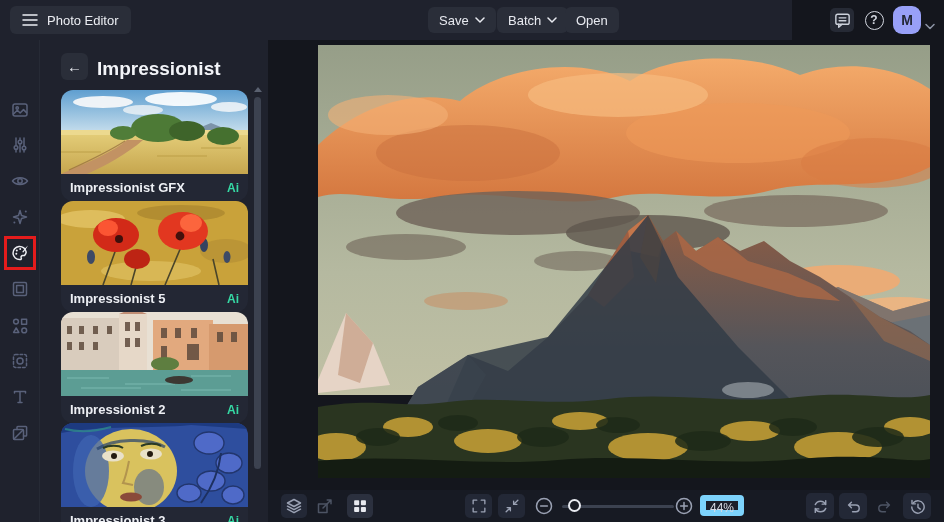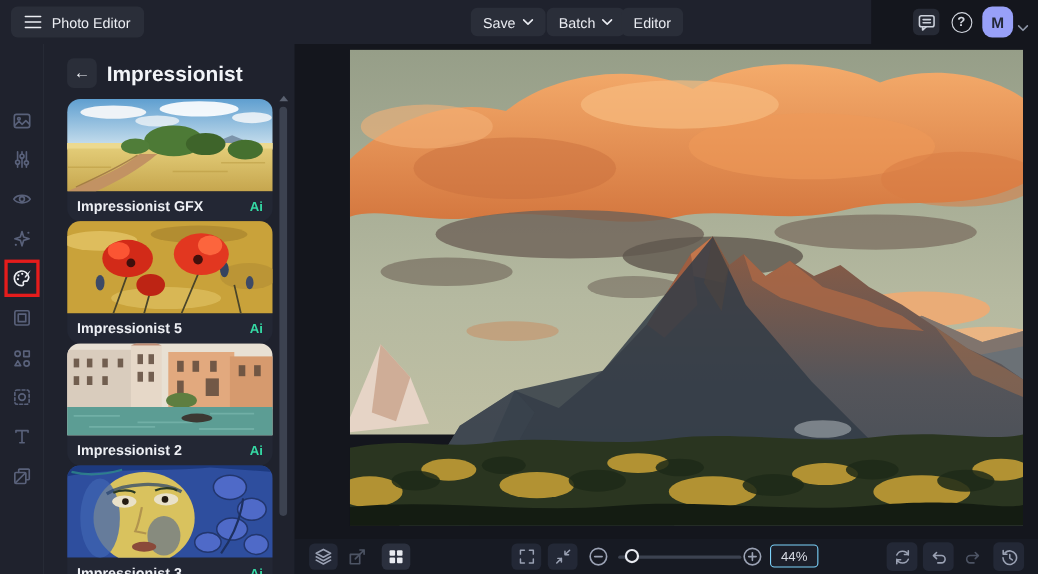--- a/index.html
+++ b/index.html
@@ -61,22 +61,22 @@
   
   .statusbar { position:absolute; left:268px; top:490px; width:676px; height:32px; background:#171a23; }
   .sbtn { position:absolute; border-radius:5px; background:#232836; color:#9aa1b3;
           display:flex; align-items:center; justify-content:center; cursor:pointer; }
   .sbtn.lit { background:#2b303e; color:#e8eaf0; }
   .plain-icn { position:absolute; color:#9aa1b3; cursor:pointer; display:flex; align-items:center; justify-content:center; }
   .dim { color:#4d5464; cursor:default; }
   .track { position:absolute; left:294px; top:15px; width:112px; height:3px; border-radius:2px; background:#3c4250; cursor:pointer; }
   .knob { position:absolute; left:300px; top:9px; width:13px; height:13px; border-radius:50%;
           background:#171a23; border:2px solid #e8eaf0; cursor:pointer; }
-  .zoombox { position:absolute; left:432px; top:5px; width:44px; height:21px; border:1px solid #7dd3fc;
-             border-radius:4px; background:#1c1f2a; display:flex; align-items:center; justify-content:center;
+  .zoombox { position:absolute; left:432px; top:5px; width:44px; height:21px; border:6px solid #7dd3fc;
+             border-radius:4px; background:#1c1f2a; display:flex; align-items:flex-start; justify-content:center;
              font-size:12px; color:#d8dbe4; }
   svg.icn { stroke:currentColor; fill:none; stroke-width:1.5; stroke-linecap:round; stroke-linejoin:round; }
   svg.icn .fl { fill:currentColor; stroke:none; }
 </style>
 </head>
 <body>
 
 <div id="app">
 
   <div class="topbar">
@@ -93,21 +93,21 @@
           <path d="M1 1 L5 5 L9 1"></path>
         </svg>
     </div>
     <div class="tbtn" style="left:497px">
       <span>Batch</span>
       <svg class="icn" width="10" height="6" viewBox="0 0 10 6">
           <path d="M1 1 L5 5 L9 1"></path>
         </svg>
     </div>
     <div class="tbtn" style="left:565px">
-      <span>Editor</span>
+      <span>Open</span>
     </div>
 
     <div class="icnbtn bubble-btn" style="left:830px">
       <svg class="icn" width="19" height="19" viewBox="0 0 20 20">
         <rect x="3" y="3.5" width="14" height="10.5" rx="2"></rect>
         <path d="M6 14 v3.2 L9.6 14"></path>
         <path d="M6.5 7.2 h7 M6.5 10.2 h7"></path>
       </svg>
     </div>
     <div class="icnbtn" style="left:862px">

